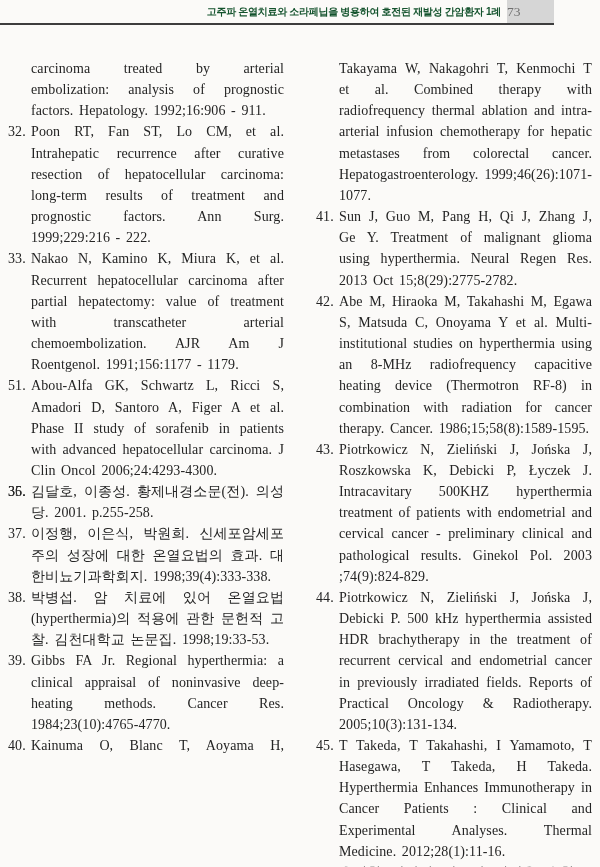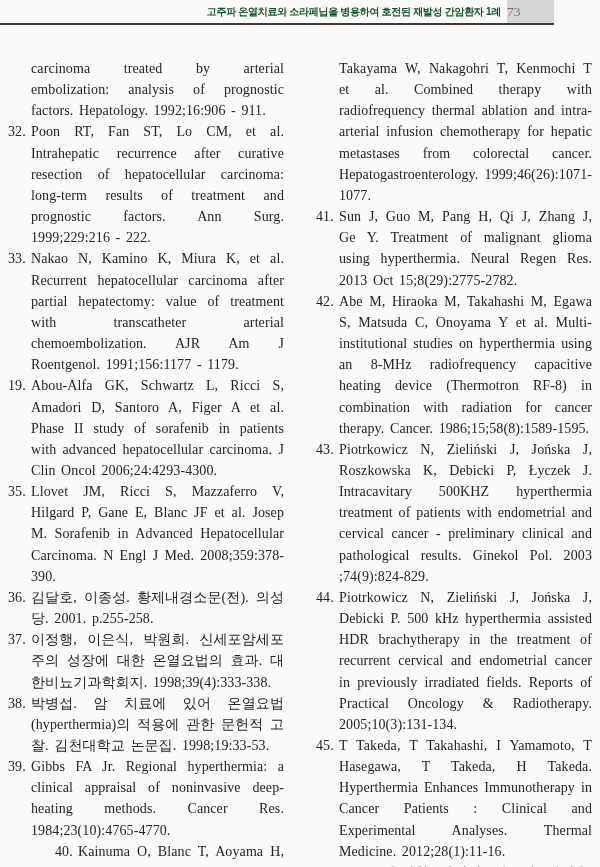--- a/index.html
+++ b/index.html
@@ -47,42 +47,42 @@
     text-align:justify;
     font-size:14px;
     line-height:21.15px;
     word-spacing:2px;
     letter-spacing:0.1px;
   }
   .ref .ref-num{
     position:absolute;left:0;top:0;
     text-indent:0;
   }
-  .ref.cut{ text-align-last:justify;margin-left:47px; }
+  .ref.cut{ text-align-last:justify; }
 </style>
 </head>
 <body>
 
 <div class="page">
 
   <header class="header">
     <div class="header-title">고주파 온열치료와 소라페닙을 병용하여 호전된 재발성 간암환자 1례</div>
     <div class="page-number-box">
       <span>73</span>
     </div>
   </header>
   <div class="header-rule"></div>
 
   <main class="columns">
     <div class="column">
         <div class="ref"><span class="ref-num"></span><span>carcinoma treated by arterial embolization: analysis of prognostic factors. Hepatology. 1992;16:906 - 911.</span></div>
         <div class="ref"><span class="ref-num">32.</span><span>Poon RT, Fan ST, Lo CM, et al. Intrahepatic recurrence after curative resection of hepatocellular carcinoma: long-term results of treatment and prognostic factors. Ann Surg. 1999;229:216 - 222.</span></div>
         <div class="ref"><span class="ref-num">33.</span><span>Nakao N, Kamino K, Miura K, et al. Recurrent hepatocellular carcinoma after partial hepatectomy: value of treatment with transcatheter arterial chemoembolization. AJR Am J Roentgenol. 1991;156:1177 - 1179.</span></div>
-        <div class="ref"><span class="ref-num">19.</span><span>Abou-Alfa GK, Schwartz L, Ricci S, Amadori D, Santoro A, Figer A et al. Phase II study of sorafenib in patients with advanced hepatocellular carcinoma. J Clin Oncol 2006;24:4293-4300.</span></div>
-        <div class="ref"><span class="ref-num">35.</span><span>Llovet JM, Ricci S, Mazzaferro V, Hilgard P, Gane E, Blanc JF et al. Josep M. Sorafenib in Advanced Hepatocellular Carcinoma. N Engl J Med. 2008;359:378-390.</span></div>
+        <div class="ref"><span class="ref-num">51.</span><span>Abou-Alfa GK, Schwartz L, Ricci S, Amadori D, Santoro A, Figer A et al. Phase II study of sorafenib in patients with advanced hepatocellular carcinoma. J Clin Oncol 2006;24:4293-4300.</span></div>
+        <div class="ref"><span class="ref-num">35.</span></div>
         <div class="ref"><span class="ref-num">36.</span><span>김달호, 이종성. 황제내경소문(전). 의성당. 2001. p.255-258.</span></div>
         <div class="ref"><span class="ref-num">37.</span><span>이정행, 이은식, 박원희. 신세포암세포주의 성장에 대한 온열요법의 효과. 대한비뇨기과학회지. 1998;39(4):333-338.</span></div>
         <div class="ref"><span class="ref-num">38.</span><span>박병섭. 암 치료에 있어 온열요법(hyperthermia)의 적용에 관한 문헌적 고찰. 김천대학교 논문집. 1998;19:33-53.</span></div>
         <div class="ref"><span class="ref-num">39.</span><span>Gibbs FA Jr. Regional hyperthermia: a clinical appraisal of noninvasive deep-heating methods. Cancer Res. 1984;23(10):4765-4770.</span></div>
         <div class="ref cut"><span class="ref-num">40.</span><span>Kainuma O, Blanc T, Aoyama H,</span></div>
       </div>
     <div class="column">
         <div class="ref"><span class="ref-num"></span><span>Takayama W, Nakagohri T, Kenmochi T et al. Combined therapy with radiofrequency thermal ablation and intra-arterial infusion chemotherapy for hepatic metastases from colorectal cancer. Hepatogastroenterology. 1999;46(26):1071-1077.</span></div>
         <div class="ref"><span class="ref-num">41.</span><span>Sun J, Guo M, Pang H, Qi J, Zhang J, Ge Y. Treatment of malignant glioma using hyperthermia. Neural Regen Res. 2013 Oct 15;8(29):2775-2782.</span></div>
         <div class="ref"><span class="ref-num">42.</span><span>Abe M, Hiraoka M, Takahashi M, Egawa S, Matsuda C, Onoyama Y et al. Multi-institutional studies on hyperthermia using an 8-MHz radiofrequency capacitive heating device (Thermotron RF-8) in combination with radiation for cancer therapy. Cancer. 1986;15;58(8):1589-1595.</span></div>

